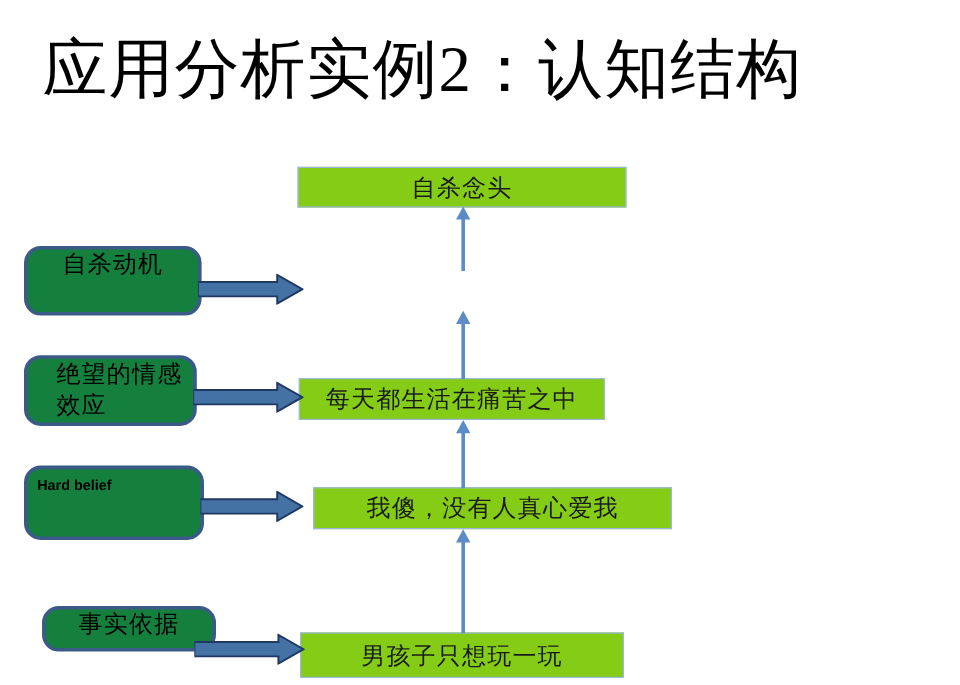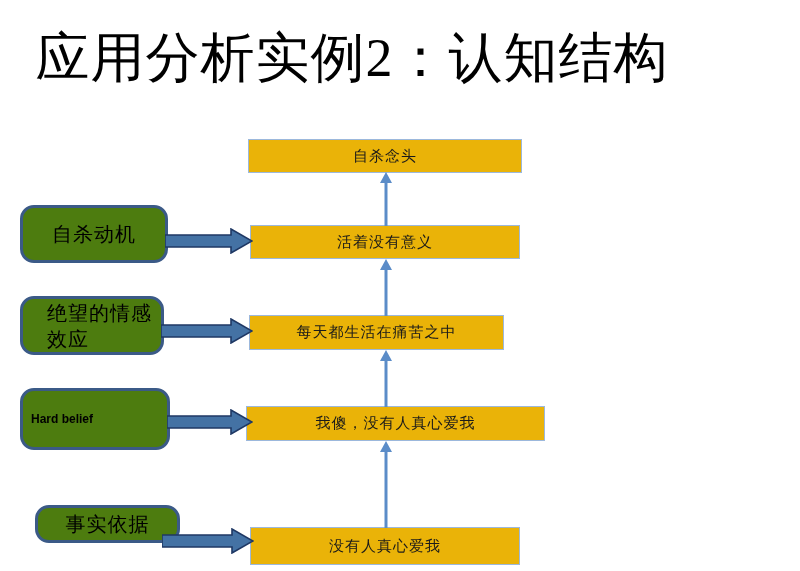--- a/index.html
+++ b/index.html
@@ -30,42 +30,41 @@
     line-height: 64px;
     color: #000000;
     letter-spacing: 1px;
     white-space: nowrap;
   }
 
   
   .stmt-box {
     position: absolute;
     box-sizing: border-box;
-    background: #eab308;
+    background: #84cc16;
     border: 1px solid #9cb8dc;
     display: flex;
     align-items: center;
     justify-content: center;
     font-family: Liberation Mono, monospace;
-    font-size: 15px;
+    font-size: 20px;
     color: #1a1a1a;
     letter-spacing: 1px;
     white-space: nowrap;
   }
 
   
   .label-box {
     position: absolute;
     box-sizing: border-box;
-    background: #4d7c0f;
+    background: #15803d;
     border: 3px solid #3b5a87;
     border-radius: 14px;
     display: flex;
     flex-direction: column;
-    justify-content: center;
     font-size: 20px;
     color: #000000;
     line-height: 26px;
   }
   .label-box .cn {
     font-family: "Liberation Serif", "DejaVu Serif", serif;
     letter-spacing: 1px;
     white-space: nowrap;
   }
   .label-box .en {
@@ -93,27 +92,26 @@
 </style>
 </head>
 <body>
 
 <div id="slide">
 
   <div id="slide-title">应用分析实例2：认知结构</div>
 
   <div class="stmt-box" style="left:248px; top:139px; width:274px; height:34px;">自杀念头</div>
 
-  <div class="stmt-box" style="left:250px; top:225px; width:270px; height:34px;">活着没有意义</div>
 
   <div class="stmt-box" style="left:249px; top:315px; width:255px; height:35px;">每天都生活在痛苦之中</div>
 
-  <div class="stmt-box" style="left:246px; top:406px; width:299px; height:35px;">我傻，没有人真心爱我</div>
+  <div class="stmt-box" style="left:261px; top:406px; width:299px; height:35px;">我傻，没有人真心爱我</div>
 
-  <div class="stmt-box" style="left:250px; top:527px; width:270px; height:38px;">没有人真心爱我</div>
+  <div class="stmt-box" style="left:250px; top:527px; width:270px; height:38px;">男孩子只想玩一玩</div>
 
   <div class="label-box center" style="left:20px; top:205px; width:148px; height:58px;">
     <span class="cn">自杀动机</span>
   </div>
 
   <div class="label-box left" style="left:20px; top:296px; width:144px; height:59px;">
     <span class="cn">绝望的情感</span>
     <span class="cn">效应</span>
   </div>
 

